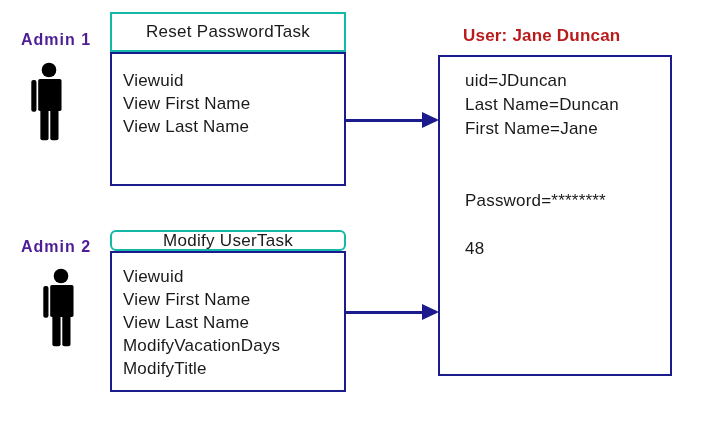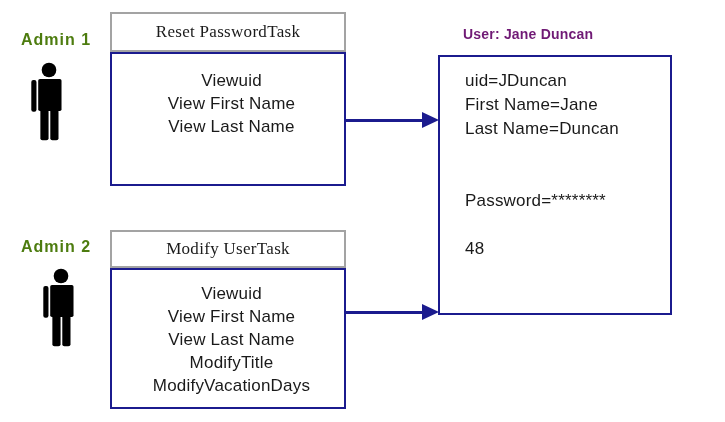--- a/index.html
+++ b/index.html
@@ -13,62 +13,61 @@
     width: 725px;
     height: 422px;
     background: #ffffff;
     overflow: hidden;
   }
   .actor-label {
     position: absolute;
     font-size: 16px;
     font-weight: bold;
     letter-spacing: 1px;
-    color: #4d7c0f;
+    color: #4c1d95;
     white-space: nowrap;
   }
   .actor-label.a1 { left: 21px; top: 31px; }
   .actor-label.a2 { left: 21px; top: 238px; text-align: center; }
   .person {
     position: absolute;
     fill: #000000;
   }
   .person.p1 { left: 30px; top: 60px; width: 38px; height: 83px; }
   .person.p2 { left: 42px; top: 267px; width: 38px; height: 81px; }
   .task-box {
     position: absolute;
     width: 236px;
     left: 110px;
   }
   .task-box.t1 { top: 12px; }
   .task-box.t2 { top: 230px; }
   .task-header {
-    border: 2px solid #a3a3a3;
+    border: 2px solid #14b8a6;
     background: #ffffff;
     height: 40px;
     display: flex;
     align-items: center;
     justify-content: center;
     font-size: 17px;
     letter-spacing: 0.3px;
     white-space: nowrap;
-    font-family: Liberation Serif, serif;
   }
-  .task-box.t2 .task-header { height: 38px; }
+  .task-box.t2 .task-header { height: 21px; border-radius: 6px; }
   .task-body {
     border: 2px solid #1b1b8e;
     background: #ffffff;
     padding: 15px 4px 0 11px;
     font-size: 17px;
     line-height: 23px;
     letter-spacing: 0.2px;
   }
   .task-box.t1 .task-body { height: 134px; }
   .task-box.t2 .task-body { height: 141px; padding-top: 12px; }
-  .op-line { white-space: nowrap; text-align: center; }
+  .op-line { white-space: nowrap; }
   .arrow-line {
     position: absolute;
     left: 346px;
     width: 79px;
     height: 3px;
     background: #1b1b8e;
   }
   .arrow-line.ar1 { top: 119px; }
   .arrow-line.ar2 { top: 311px; }
   .arrow-head {
@@ -78,32 +77,32 @@
     border-top: 8px solid transparent;
     border-bottom: 8px solid transparent;
     border-left: 17px solid #1b1b8e;
   }
   .arrow-head.ah1 { left: 422px; top: 112px; }
   .arrow-head.ah2 { left: 422px; top: 304px; }
   .user-title {
     position: absolute;
     left: 463px;
     top: 26px;
-    font-size: 14px;
+    font-size: 17px;
     font-weight: bold;
     letter-spacing: 0.2px;
-    color: #701a75;
+    color: #b91c1c;
     white-space: nowrap;
   }
   .user-box {
     position: absolute;
     left: 438px;
     top: 55px;
     width: 234px;
-    height: 260px;
+    height: 321px;
     border: 2px solid #1b1b8e;
     background: #ffffff;
     padding: 12px 6px 0 25px;
     font-size: 17px;
     line-height: 24px;
     letter-spacing: 0.2px;
   }
   .record-line { min-height: 24px; white-space: nowrap; }
 </style>
 </head>
@@ -137,35 +136,35 @@
     <rect x="12" y="55" width="9.5" height="36" rx="2.5"></rect>
     <rect x="23.5" y="55" width="9.5" height="36" rx="2.5"></rect>
   </svg>
 
   <div class="task-box t2">
     <div class="task-header">Modify UserTask</div>
     <div class="task-body">
       <div class="op-line">Viewuid</div>
       <div class="op-line">View First Name</div>
       <div class="op-line">View Last Name</div>
+      <div class="op-line">ModifyVacationDays</div>
       <div class="op-line">ModifyTitle</div>
-      <div class="op-line">ModifyVacationDays</div>
     </div>
   </div>
 
   <div class="arrow-line ar1"></div>
   <div class="arrow-head ah1"></div>
   <div class="arrow-line ar2"></div>
   <div class="arrow-head ah2"></div>
 
   <div class="user-title">User: Jane Duncan</div>
   <div class="user-box">
     <div class="record-line">uid=JDuncan</div>
+    <div class="record-line">Last Name=Duncan</div>
     <div class="record-line">First Name=Jane</div>
-    <div class="record-line">Last Name=Duncan</div>
     <div class="record-line"></div>
     <div class="record-line"></div>
     <div class="record-line">Password=********</div>
     <div class="record-line"></div>
     <div class="record-line">48</div>
     <div class="record-line"></div>
   </div>
 
 </div>
 

